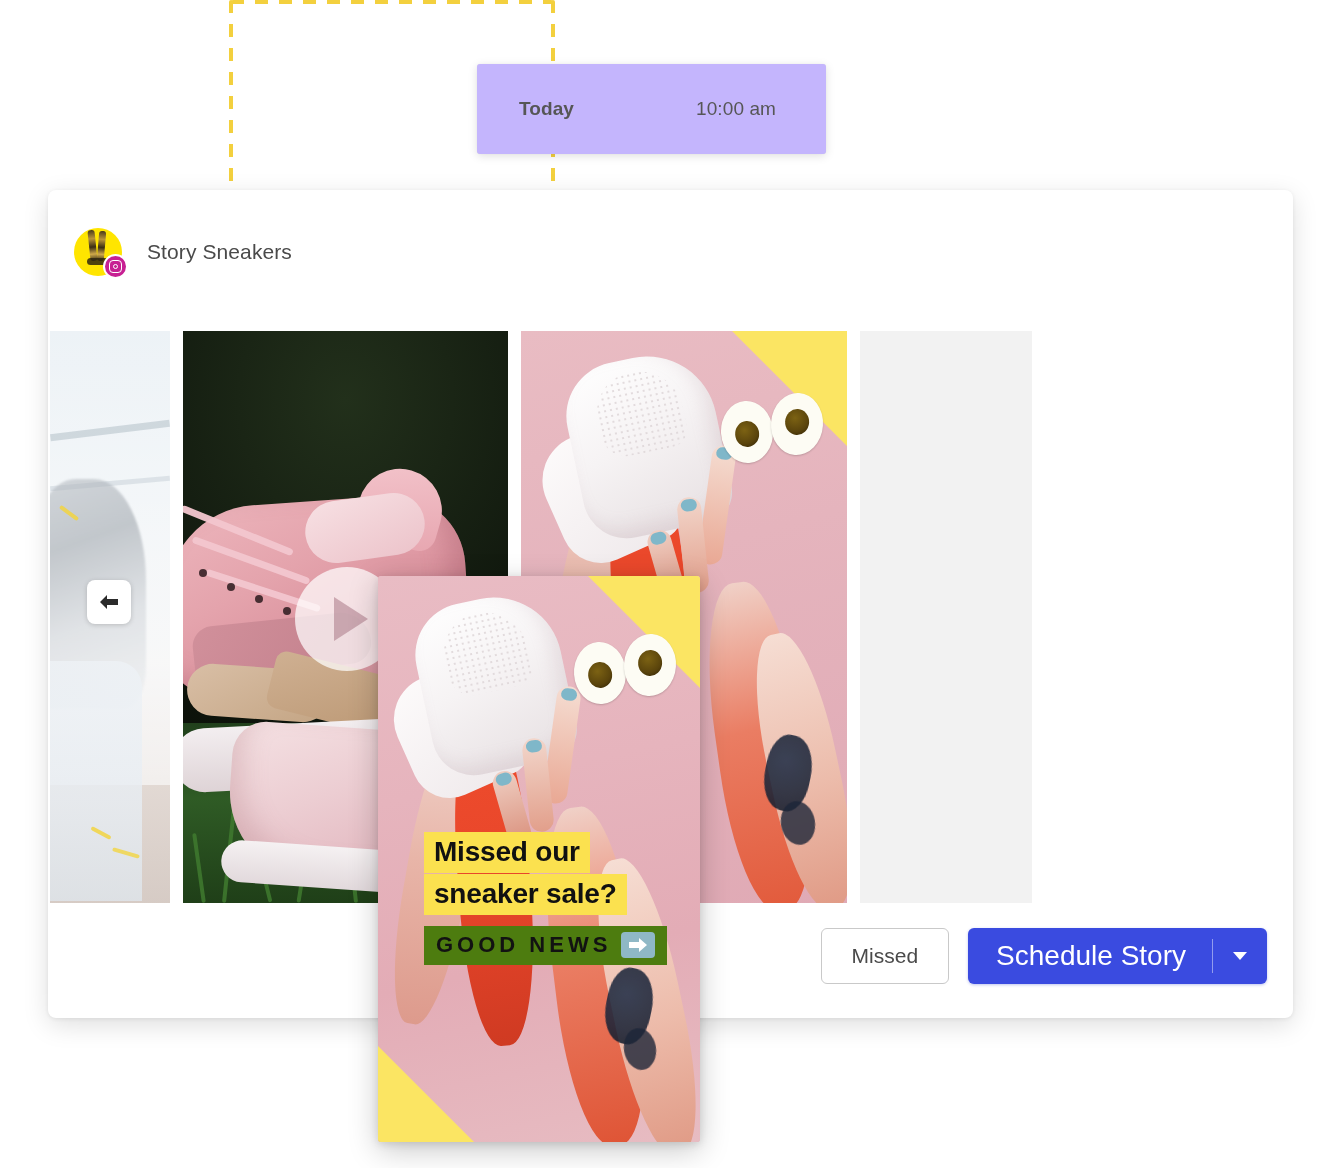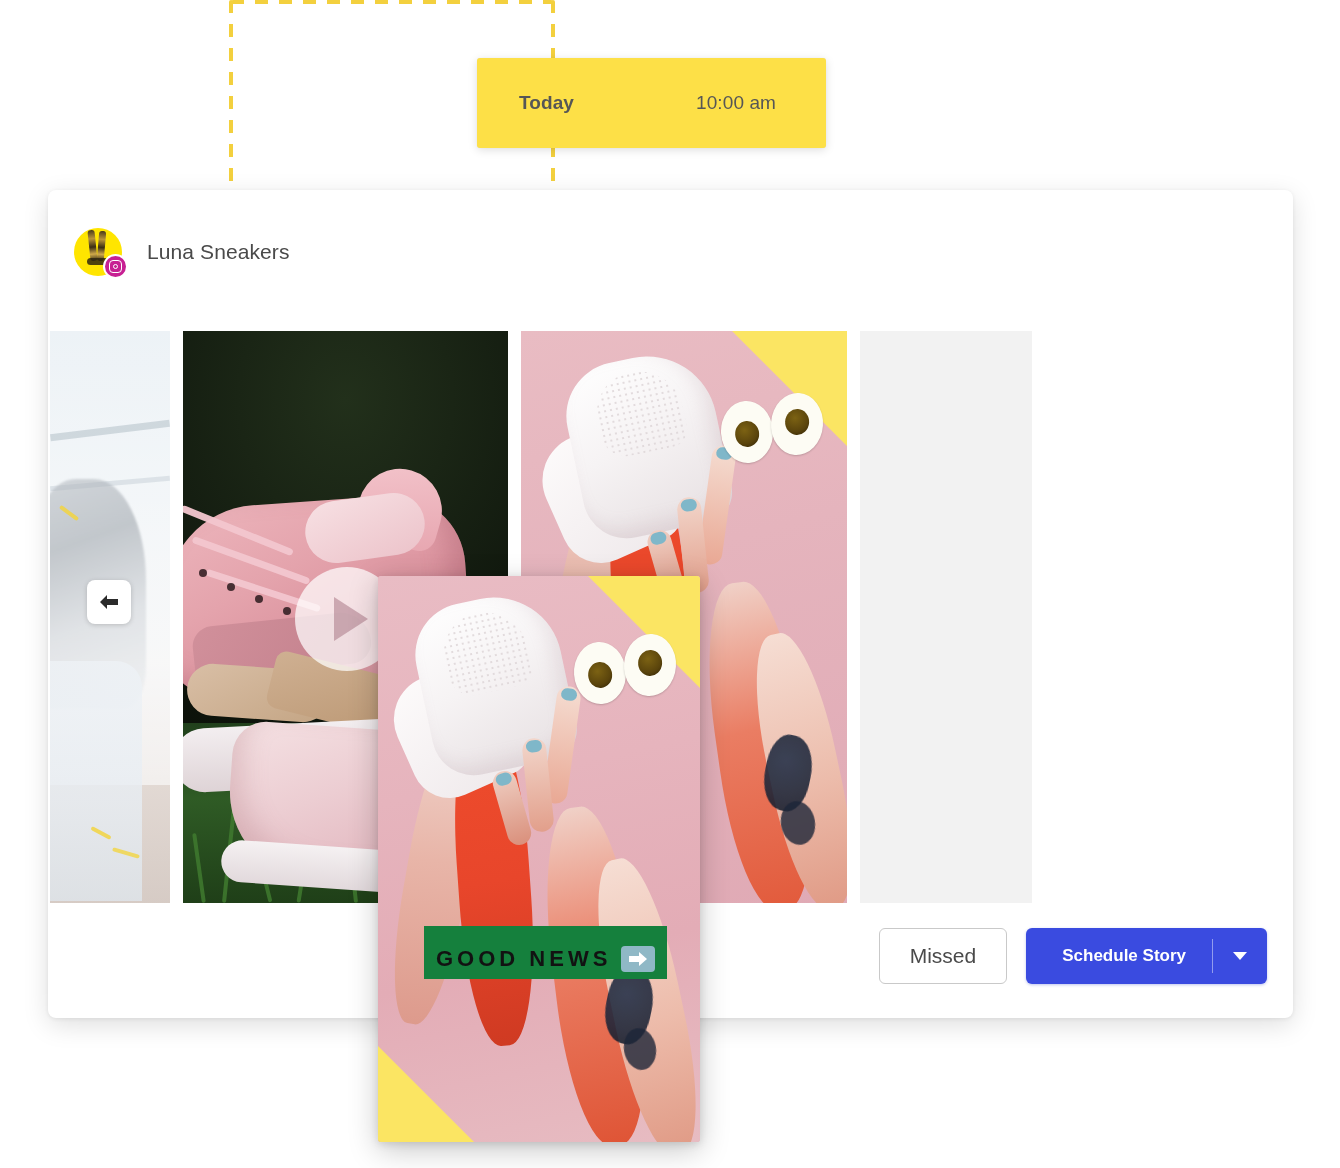--- a/index.html
+++ b/index.html
@@ -20,22 +20,22 @@
   .guide-v{
     position:absolute;top:0px;width:4px;height:186px;
     background-image:linear-gradient(to bottom,#f3d03e 0 13px,transparent 13px 24px);
     background-size:4px 24px;background-repeat:repeat-y;border-radius:2px;
   }
   .guide-v.left{left:229px;}
   .guide-v.right{left:551px;}
 
   
   .time-card{
-    position:absolute;left:477px;top:58px;width:349px;height:90px;
-    background:#fde047;border-radius:3px;
+    position:absolute;left:477px;top:64px;width:349px;height:90px;
+    background:#c4b5fd;border-radius:3px;
     box-shadow:0 2px 10px rgba(0,0,0,.13), 0 0 1px rgba(0,0,0,.10);
     display:flex;align-items:center;
   }
   .time-card .day{
     position:absolute;left:42px;font-size:19px;font-weight:bold;color:#565656;
     letter-spacing:.1px;
   }
   .time-card .hour{
     position:absolute;left:219px;font-size:19px;font-weight:normal;color:#565656;
     letter-spacing:.1px;
@@ -312,21 +312,21 @@
     height:56px;padding:0 30px;border-radius:6px;background:#ffffff;
     border:1px solid #c9c9c9;color:#4a4a4a;cursor:pointer;
     font-family:"Liberation Sans", sans-serif;font-size:21px;
     display:flex;align-items:center;
   }
   .btn-schedule{
     height:56px;border-radius:6px;background:#3a4be0;color:#ffffff;border:none;cursor:pointer;
     display:flex;align-items:center;box-shadow:0 1px 3px rgba(40,60,200,.3);
   }
   .btn-schedule .label{
-    padding:0 26px 0 36px;font-size:17px;font-weight:bold;
+    padding:0 26px 0 28px;font-size:28px;font-weight:normal;
     font-family:"Liberation Sans", sans-serif;
   }
   .btn-schedule .divider{width:1px;height:34px;background:rgba(255,255,255,.45);}
   .btn-schedule .caret{
     width:54px;display:flex;align-items:center;justify-content:center;
   }
   .btn-schedule .caret i{
     display:block;width:0;height:0;border-left:7px solid transparent;
     border-right:7px solid transparent;border-top:8px solid #ffffff;
   }
@@ -413,22 +413,22 @@
     position:absolute;left:46px;top:256px;width:240px;
   }
   .story .cap-line{
     display:inline-block;background:#fbe14f;color:#111111;
     font-family:"Liberation Sans", sans-serif;font-weight:bold;
     font-size:28px;line-height:1.18;padding:3px 10px 5px 10px;margin-bottom:1px;
     white-space:nowrap;letter-spacing:-.2px;
   }
   .story .cta{
     position:absolute;left:46px;top:350px;
-    background:#15803d;display:inline-flex;align-items:center;gap:10px;
-    padding:20px 12px 7px 12px;
+    background:#4d7c0f;display:inline-flex;align-items:center;gap:10px;
+    padding:6px 12px 7px 12px;
   }
   .story .cta .cta-text{
     font-family:"Liberation Sans", sans-serif;font-weight:bold;font-size:22px;
     letter-spacing:4px;color:#121212;
   }
   .story .cta .arrow-emoji{
     width:34px;height:26px;border-radius:4px;background:#8fb8c6;
     display:flex;align-items:center;justify-content:center;
   }
   .story .cta .arrow-emoji svg{display:block;}
@@ -455,21 +455,21 @@
           <span class="shoe-a"></span>
           <span class="shoe-b"></span>
           <span class="shoe-sole"></span>
         </div>
         <div class="ig-badge">
           <span class="sq">
               <i></i>
             </span>
         </div>
       </div>
-      <span class="account-name">Luna Sneakers</span>
+      <span class="account-name">Story Sneakers</span>
     </div>
 
     <div class="strip">
 
       <div class="tile t1">
         <div class="bg"></div>
         <div class="rail"></div>
         <div class="rail2"></div>
         <div class="person"></div>
         <div class="ground"></div>
@@ -592,20 +592,24 @@
       <span class="eye l">
           <span class="pupil"></span>
         </span>
       <span class="eye r">
           <span class="pupil"></span>
         </span>
     </div>
     <div class="tattoo"></div>
     <div class="tattoo2"></div>
 
+    <div class="caption">
+      <span class="cap-line">Missed our</span><br>
+      <span class="cap-line">sneaker sale?</span>
+    </div>
 
     <div class="cta">
       <span class="cta-text">GOOD NEWS</span>
       <span class="arrow-emoji">
         <svg width="22" height="16" viewBox="0 0 22 16" aria-hidden="true">
           <path d="M2 5 L12 5 L12 1 L20 8 L12 15 L12 11 L2 11 Z" fill="#ffffff"></path>
         </svg>
       </span>
     </div>
 

